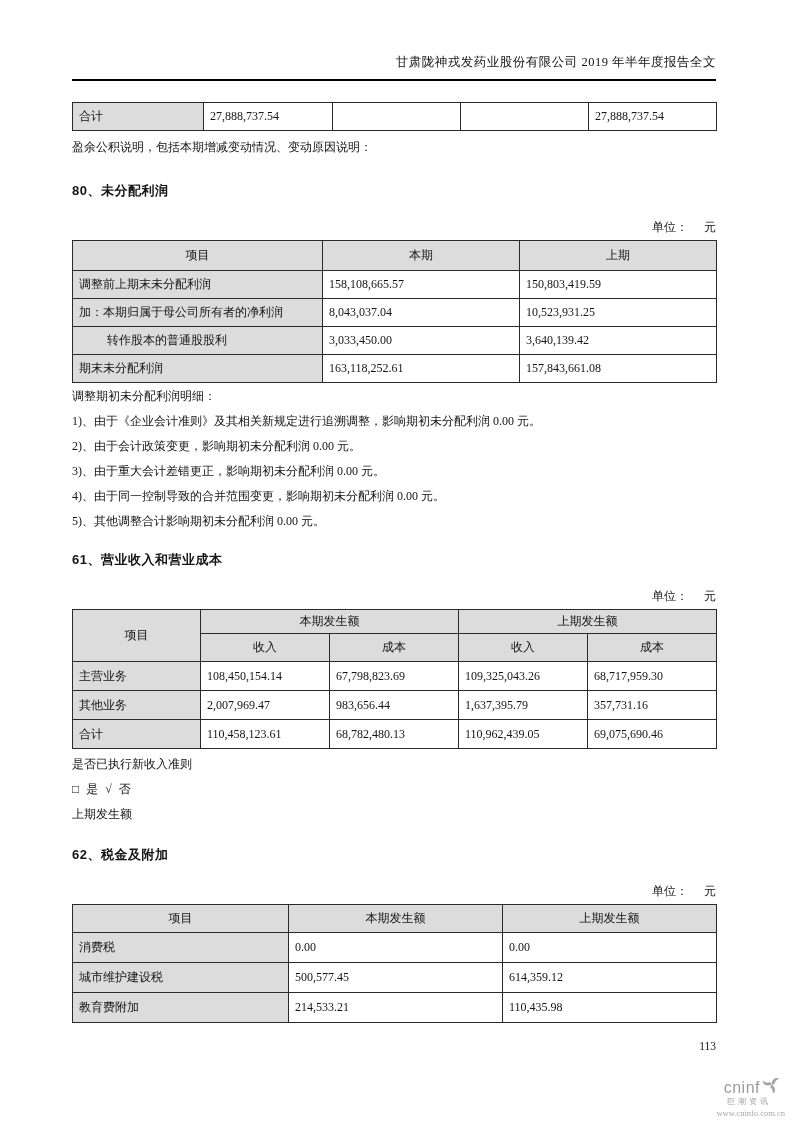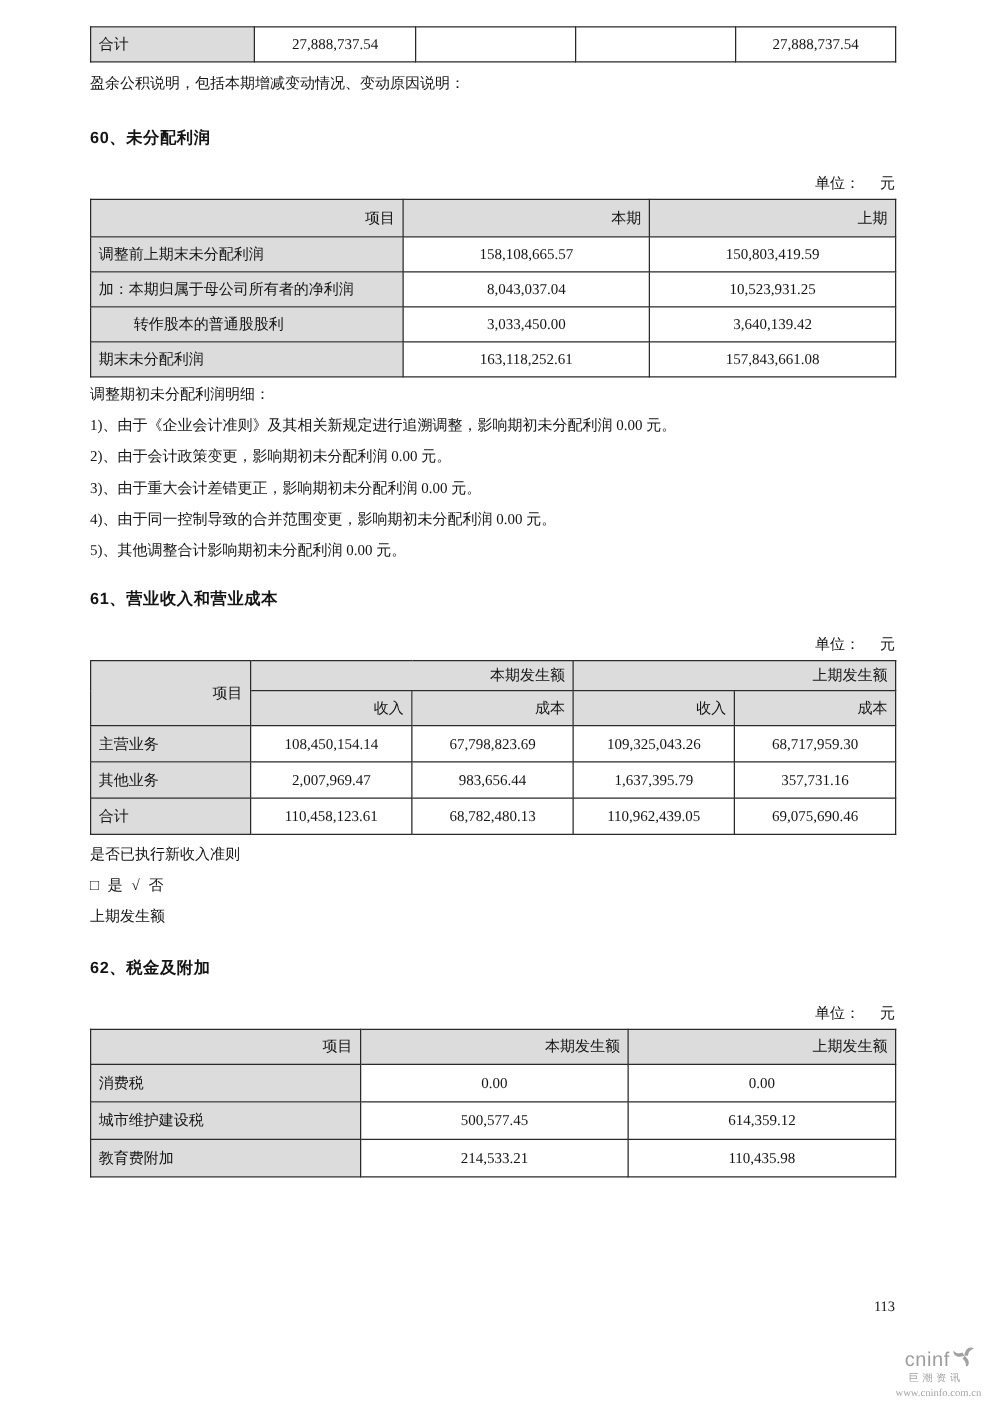--- a/index.html
+++ b/index.html
@@ -30,23 +30,23 @@
     border: 1.5px solid #000;
   }
   td, th {
     border: 1px solid #2a2a2a;
     padding: 0 6px;
     height: 28px;
     font-weight: normal;
     overflow: hidden;
     white-space: nowrap;
   }
-  .hd  { background: #dcdcdc; text-align: right; }
+  .hd  { background: #dcdcdc; text-align: center; }
   .lbl { background: #dcdcdc; text-align: left; }
-  .val { text-align: center; }
+  .val { text-align: left; }
   .indent { padding-left: 34px; }
 
   .top-table { margin-top: 21px; }
   .note-line { margin-top: 9px; font-size: 12px; line-height: 15px; }
 
   h2.sec {
     font-family: "Liberation Sans", "DejaVu Sans", sans-serif;
     font-size: 13px;
     font-weight: bold;
     letter-spacing: 0.5px;
@@ -99,20 +99,21 @@
     letter-spacing: 0.5px;
   }
   .logo-cn  { font-size: 8px;  margin-top: 2px; letter-spacing: 3px; padding-right: 14px; text-align: right; }
   .logo-url { font-size: 8.5px; margin-top: 3px; color: #a6a6a6; text-align: right; }
 </style>
 </head>
 <body>
 
 <div class="content">
 
+  <div class="doc-header">甘肃陇神戎发药业股份有限公司 2019 年半年度报告全文</div>
 
   <table class="top-table">
     <colgroup>
         <col style="width:131px">
         <col style="width:129px">
         <col style="width:128px">
         <col style="width:128px">
         <col style="width:128px">
       </colgroup>
     <tbody>
@@ -121,21 +122,21 @@
       <td class="val">27,888,737.54</td>
       <td class="val"></td>
       <td class="val"></td>
       <td class="val">27,888,737.54</td>
     </tr>
   </tbody>
     </table>
 
   <div class="note-line">盈余公积说明，包括本期增减变动情况、变动原因说明：</div>
 
-  <h2 class="sec h60">60、未分配利润</h2>
+  <h2 class="sec h60">80、未分配利润</h2>
 
   <div class="unit-line">
     <span>单位：</span><span class="uv">元</span>
   </div>
 
   <table class="tbl">
     <colgroup>
         <col style="width:250px">
         <col style="width:197px">
         <col style="width:197px">

